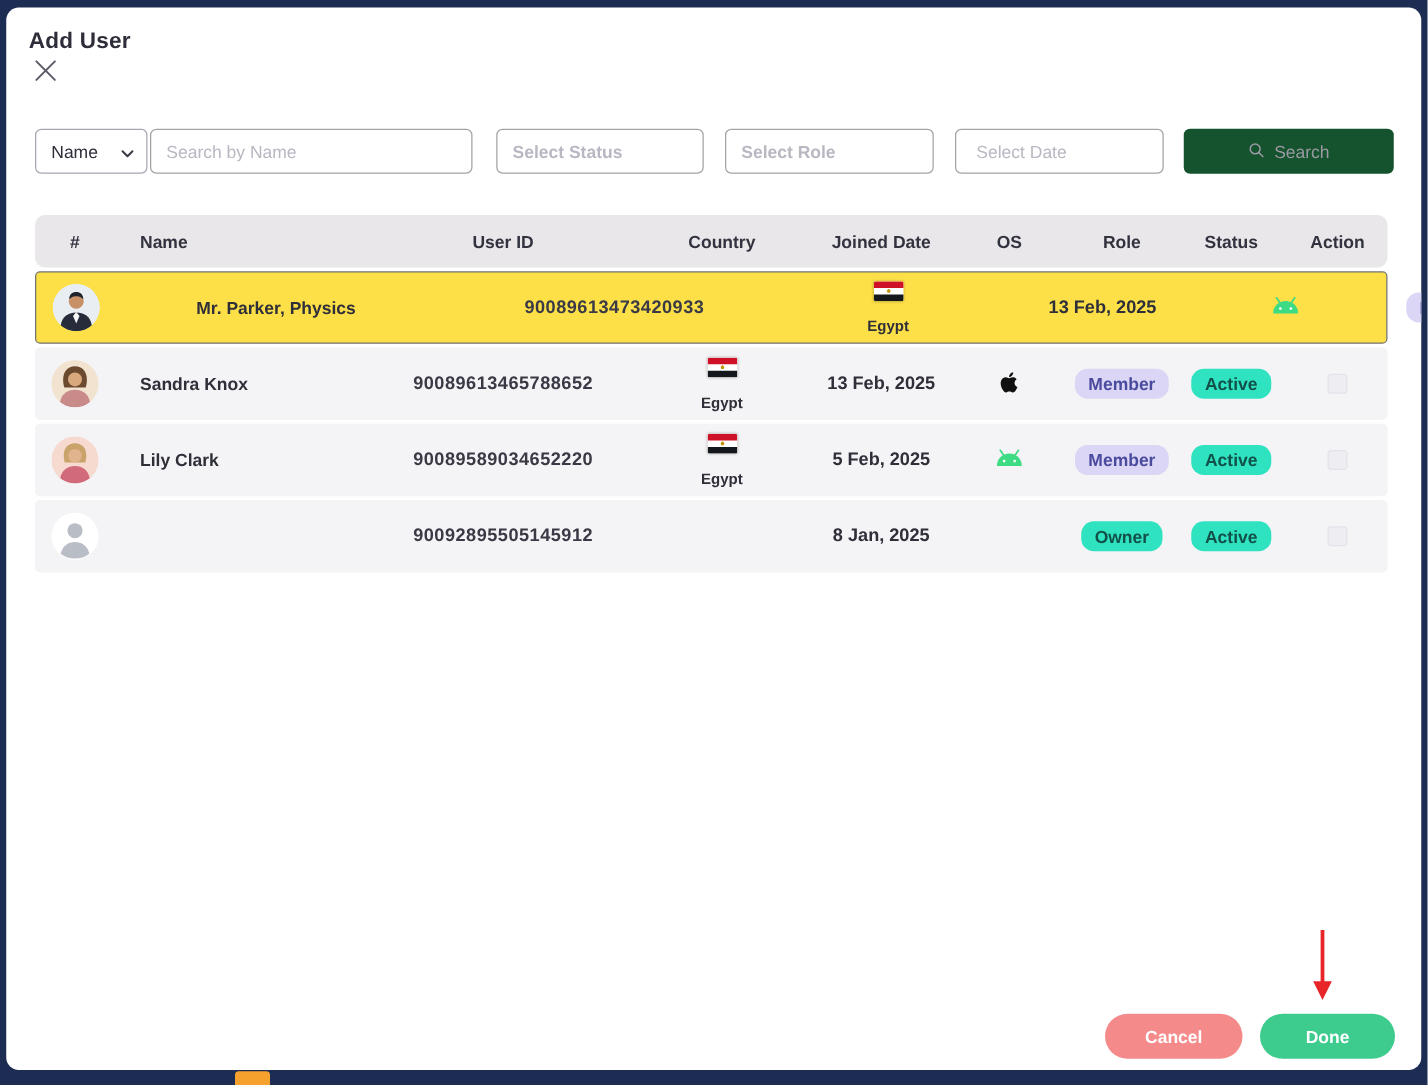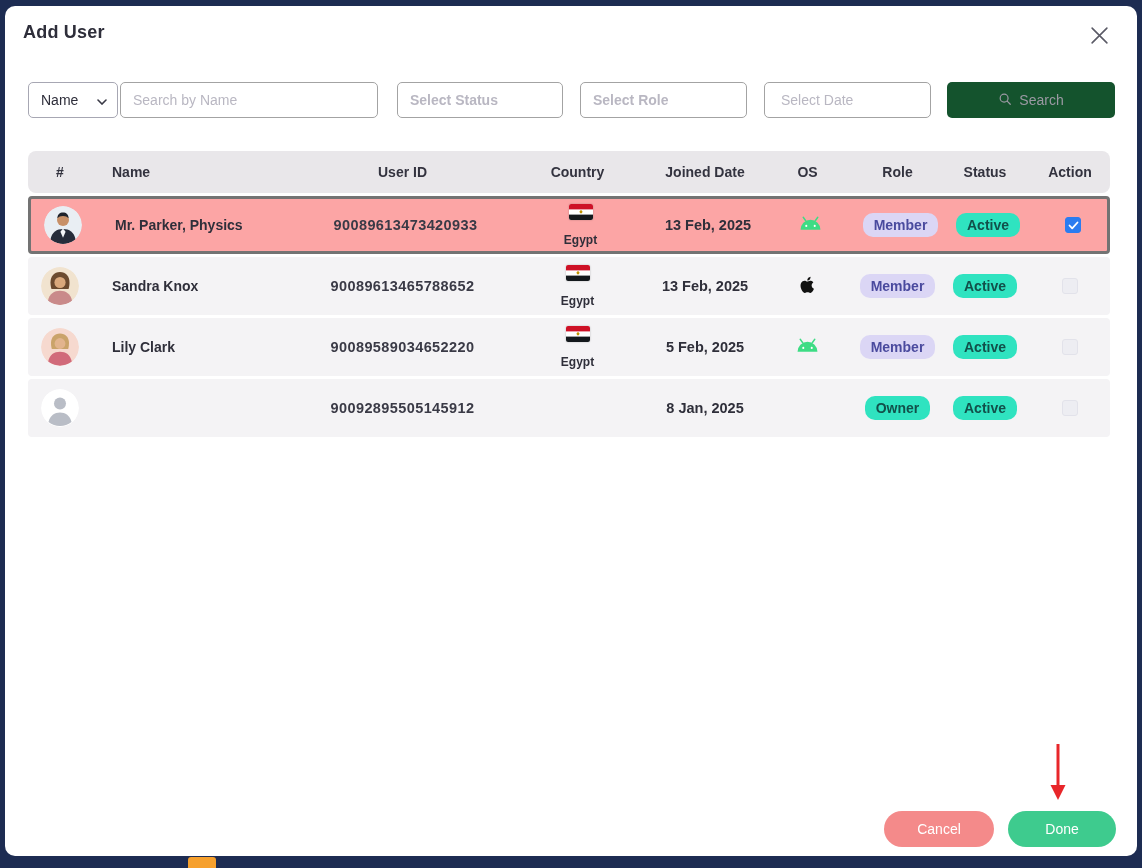--- a/index.html
+++ b/index.html
@@ -8,21 +8,21 @@
     font-family: "Liberation Sans", sans-serif;
     background:#1d2c52;
     position:relative;
     overflow:hidden;
   }
   .modal{
     position:absolute; left:5px; top:6px; width:1132px; height:850px;
     background:#fff; border-radius:10px; overflow:hidden;
   }
   
-  .modal-header{ display:flex; justify-content:space-between; align-items:flex-start; padding:16px 24px 0 18px; }
+  .modal-header{ display:flex; justify-content:space-between; align-items:flex-start; padding:16px 24px 0 18px;flex-direction:column; }
   .modal-title{ font-size:18px; font-weight:600; color:#2e2e3a; letter-spacing:.2px; }
   .close-btn{ background:none; border:none; cursor:pointer; padding:4px; line-height:0; }
   
   .filters{ display:flex; align-items:center; margin:33px 0 0 23px; }
   .field-select{
     width:90px; height:36px; border:1px solid #a7a7b3; border-radius:5px;
     display:flex; align-items:center; justify-content:space-between;
     padding:0 10px 0 12px; font-size:14px; color:#2e2e3a; background:#fff; cursor:pointer;
   }
   .txt-input{
@@ -50,21 +50,21 @@
   .thead{
     height:42px; background:#e9e7ea; border-radius:8px;
     font-size:14px; font-weight:700; color:#33333f;
   }
   .th{ text-align:center; }
   .th-name{ text-align:left; padding-left:20px; }
   .row{
     height:58px; margin-top:3px; background:#f4f3f5; border-radius:4px;
     font-size:14px; color:#34343f;
   }
-  .row.highlighted{ background:#fca5a5; border:3px solid #737373; }
+  .row.highlighted{ background:#fde047; border:1px solid #737373;gap:44px; }
   .cell-center{ display:flex; justify-content:center; align-items:center; }
   .avatar{ width:38px; height:38px; border-radius:50%; overflow:hidden; display:block; }
   .name-cell{ padding-left:20px; font-weight:700; color:#2f2f3a; font-size:14px; }
   .uid-cell{ text-align:center; font-weight:700; color:#3a3a46; letter-spacing:.4px; font-size:14.5px; }
   .country-cell{ display:flex; justify-content:center; align-items:center; gap:13px;flex-direction:column; }
   .flag{ width:24px; height:16px; border-radius:2px; overflow:hidden; box-shadow:0 0 2px rgba(0,0,0,.25); flex:none; }
   .country-label{ font-size:12px; font-weight:700; color:#2f2f3a; }
   .date-cell{ text-align:center; font-weight:700; color:#2f2f3a; font-size:14.5px; }
   .badge{
     display:inline-block; padding:4px 11px; border-radius:10px;
@@ -76,21 +76,21 @@
   .checkbox{
     width:16px; height:16px; border-radius:3px; background:#ededf2;
     display:flex; align-items:center; justify-content:center; cursor:pointer;
     border:1px solid #e2e2ea;
   }
   .checkbox.checked{ background:#2b7cf0; border-color:#2b7cf0; }
   
   .footer{ position:absolute; right:21px; bottom:9px; display:flex; gap:14px; }
   .btn{
     height:36px; border:none; border-radius:18px; color:#fff; font-size:14px;
-    font-weight:400; cursor:pointer; font-family:"Liberation Sans", sans-serif;
+    font-weight:700; cursor:pointer; font-family:"Liberation Sans", sans-serif;
   }
   .btn-cancel{ width:110px; background:#f48a8a; }
   .btn-done{ width:108px; background:#3ecb8e; }
   .arrow-annotation{ position:absolute; left:1042px; top:735px; pointer-events:none; }
   .bottom-accent{ position:absolute; left:188px; bottom:0; width:28px; height:11px; background:#f6a02d; border-radius:3px 3px 0 0; }
 </style>
 </head>
 <body>
 
 <div class="modal">

